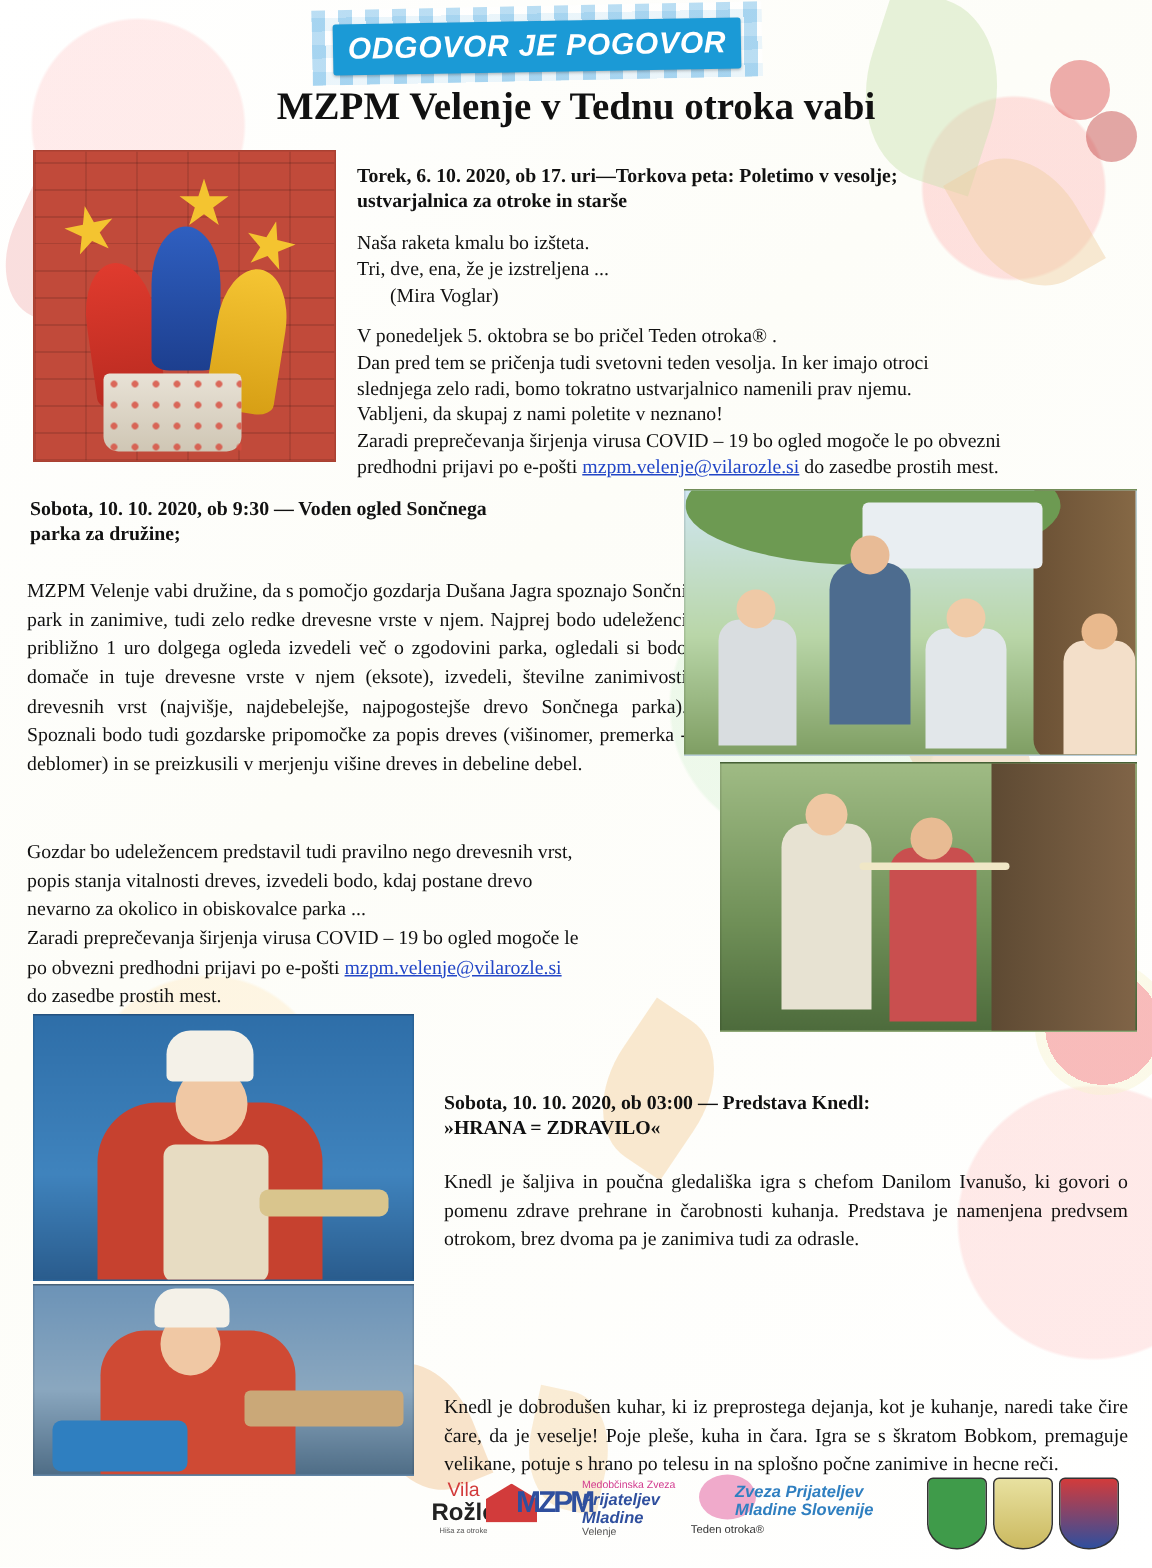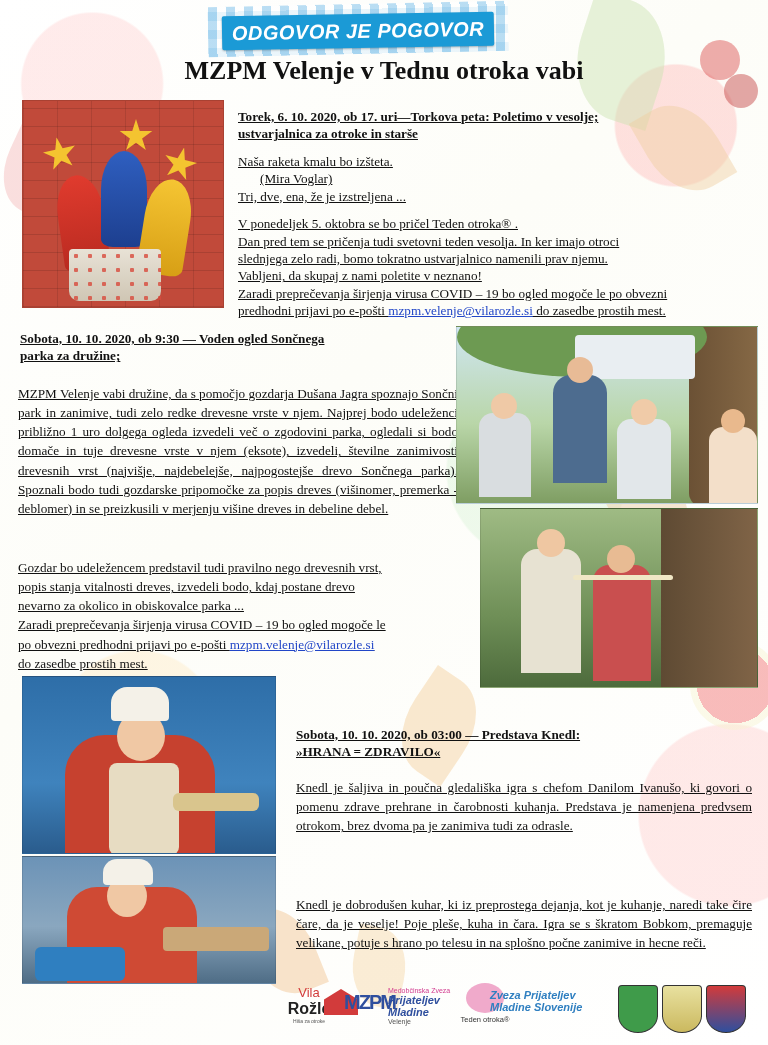--- a/index.html
+++ b/index.html
@@ -154,21 +154,20 @@
     border: 1px solid rgba(0,0,0,0.10);
   }
   .photo .blob { position: absolute; border-radius: 50%; }
 
   .text-block {
     position: absolute;
     color: #111;
     font-size: 13.2px;
     line-height: 1.32;
     text-align: justify;
-    text-decoration: underline;
   }
   .bold { font-weight: bold; }
   .center { text-align: left; }
   .link {
     color: #2246c7;
     text-decoration: underline;
   }
 
   
   .footer {
@@ -226,22 +225,22 @@
     <div class="pot">
       <div class="pot-dots"></div>
     </div>
   </div>
 
   <div class="text-block" style="left:238px;top:108px;width:520px;">
     <div class="bold">Torek, 6. 10. 2020, ob 17. uri—Torkova peta: Poletimo v vesolje;</div>
     <div class="bold">ustvarjalnica za otroke in starše</div>
     <div style="height:10px;"></div>
     <div>Naša raketa kmalu bo izšteta.</div>
+    <div>Tri, dve, ena, že je izstreljena ...</div>
     <div style="padding-left:22px;">(Mira Voglar)</div>
-    <div>Tri, dve, ena, že je izstreljena ...</div>
     <div style="height:10px;"></div>
     <div>V ponedeljek 5. oktobra se bo pričel Teden otroka® .</div>
     <div>Dan pred tem se pričenja tudi svetovni teden vesolja. In ker imajo otroci</div>
     <div>slednjega zelo radi, bomo tokratno ustvarjalnico namenili prav njemu.</div>
     <div>Vabljeni, da skupaj z nami poletite v neznano!</div>
     <div>Zaradi preprečevanja širjenja virusa COVID – 19 bo ogled mogoče le po obvezni</div>
     <div>
       <span>predhodni prijavi po e-pošti </span><a class="link" href="#">mzpm.velenje@vilarozle.si</a><span> do zasedbe prostih mest.</span>
     </div>
   </div>
@@ -303,21 +302,21 @@
     <div class="blob" style="left:12px;top:90px;width:90px;height:34px;border-radius:6px;background:#2f7fc0;"></div>
   </div>
 
   <div class="text-block center" style="left:296px;top:726px;width:460px;">
     <div class="bold">Sobota, 10. 10. 2020, ob 03:00 — Predstava Knedl:</div>
     <div class="bold">»HRANA = ZDRAVILO«</div>
   </div>
 
   <div class="text-block" style="left:296px;top:778px;width:456px;line-height:1.45;">Knedl je šaljiva in poučna gledališka igra s chefom Danilom Ivanušo, ki govori o pomenu zdrave prehrane in čarobnosti kuhanja. Predstava je namenjena predvsem otrokom, brez dvoma pa je zanimiva tudi za odrasle.</div>
 
-  <div class="text-block" style="left:296px;top:895px;width:456px;line-height:1.45;">Knedl je dobrodušen kuhar, ki iz preprostega dejanja, kot je kuhanje, naredi take čire čare, da je veselje! Poje pleše, kuha in čara. Igra se s škratom Bobkom, premaguje velikane, potuje s hrano po telesu in na splošno počne zanimive in hecne reči.</div>
+  <div class="text-block" style="left:296px;top:928px;width:456px;line-height:1.45;">Knedl je dobrodušen kuhar, ki iz preprostega dejanja, kot je kuhanje, naredi take čire čare, da je veselje! Poje pleše, kuha in čara. Igra se s škratom Bobkom, premaguje velikane, potuje s hrano po telesu in na splošno počne zanimive in hecne reči.</div>
 
   <div class="footer">
 
     <div class="logo" style="left:278px;top:12px;width:62px;text-align:center;">
       <div style="font-size:13px;color:#d23b3b;">Vila</div>
       <div style="font-size:16px;color:#222;font-weight:bold;">Rožle</div>
       <div style="font-size:5px;color:#555;">Hiša za otroke</div>
     </div>
     <div style="position:absolute;left:324px;top:16px;width:34px;height:26px;background:#d23b3b;clip-path:polygon(0 40%,50% 0,100% 40%,100% 100%,0 100%);"></div>
 

